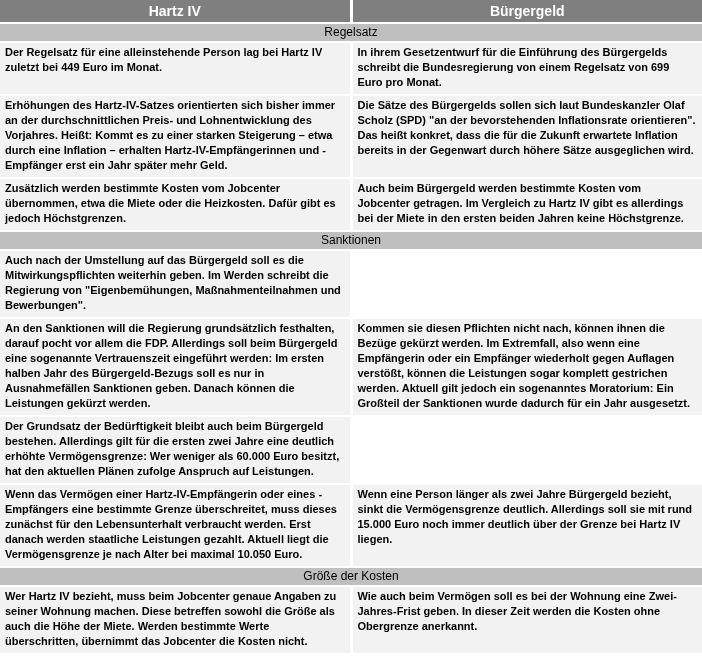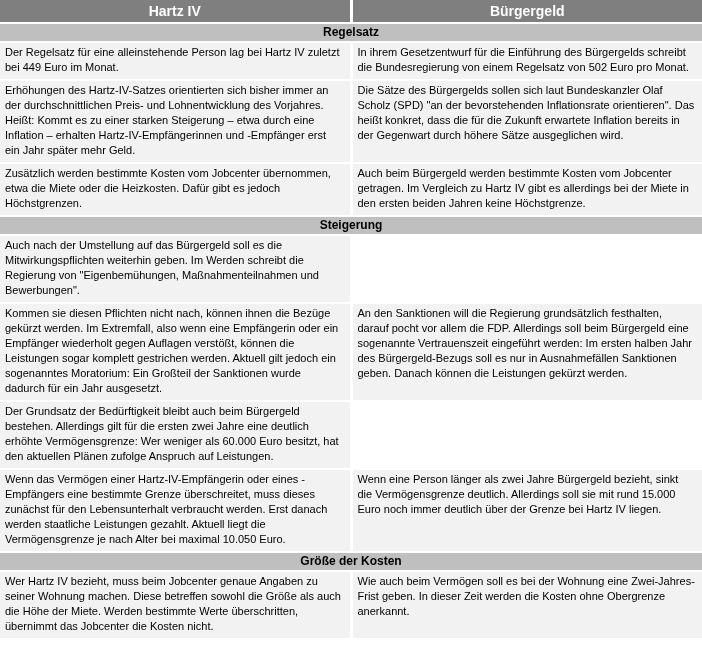--- a/index.html
+++ b/index.html
@@ -25,66 +25,67 @@
     color: var(--header-text, #ffffff);
     font-weight: bold;
     font-size: 14px;
     line-height: 16px;
     text-align: center;
     padding: 3px 2px;
   }
   .section-bar {
     background: var(--section-bg, #bfbfbf);
     color: var(--section-text, #000000);
-    font-weight: bold;
+    font-weight: normal;
     font-size: 12px;
     line-height: 14px;
     text-align: center;
     padding: 1px 2px 2px 2px;
     margin-bottom: 2px;
   }
   .cell {
     background: var(--cell-bg, #f2f2f2);
     color: var(--cell-text, #000000);
     font-size: 11px;
     line-height: 15px;
     padding: 2px 6px 4px 5px;
+    font-weight: bold;
   }
 </style>
 </head>
 <body>
 
 <div class="cmp-table">
 
   <div class="head-row">
     <div class="head-cell">Hartz IV</div>
     <div class="head-cell">Bürgergeld</div>
   </div>
 
   <div class="section-bar">Regelsatz</div>
   <div class="row">
     <div class="cell">Der Regelsatz für eine alleinstehende Person lag bei Hartz IV zuletzt bei 449 Euro im Monat.</div>
-    <div class="cell">In ihrem Gesetzentwurf für die Einführung des Bürgergelds schreibt die Bundesregierung von einem Regelsatz von 502 Euro pro Monat.</div>
+    <div class="cell">In ihrem Gesetzentwurf für die Einführung des Bürgergelds schreibt die Bundesregierung von einem Regelsatz von 699 Euro pro Monat.</div>
   </div>
   <div class="row">
     <div class="cell">Erhöhungen des Hartz-IV-Satzes orientierten sich bisher immer an der durchschnittlichen Preis- und Lohnentwicklung des Vorjahres. Heißt: Kommt es zu einer starken Steigerung – etwa durch eine Inflation – erhalten Hartz-IV-Empfängerinnen und -Empfänger erst ein Jahr später mehr Geld.</div>
     <div class="cell">Die Sätze des Bürgergelds sollen sich laut Bundeskanzler Olaf Scholz (SPD) "an der bevorstehenden Inflationsrate orientieren". Das heißt konkret, dass die für die Zukunft erwartete Inflation bereits in der Gegenwart durch höhere Sätze ausgeglichen wird.</div>
   </div>
   <div class="row">
     <div class="cell">Zusätzlich werden bestimmte Kosten vom Jobcenter übernommen, etwa die Miete oder die Heizkosten. Dafür gibt es jedoch Höchstgrenzen.</div>
     <div class="cell">Auch beim Bürgergeld werden bestimmte Kosten vom Jobcenter getragen. Im Vergleich zu Hartz IV gibt es allerdings bei der Miete in den ersten beiden Jahren keine Höchstgrenze.</div>
   </div>
 
-  <div class="section-bar">Steigerung</div>
+  <div class="section-bar">Sanktionen</div>
   <div class="row">
     <div class="cell">Auch nach der Umstellung auf das Bürgergeld soll es die Mitwirkungspflichten weiterhin geben. Im Werden schreibt die Regierung von "Eigenbemühungen, Maßnahmenteilnahmen und Bewerbungen".</div>
   </div>
   <div class="row">
+    <div class="cell">An den Sanktionen will die Regierung grundsätzlich festhalten, darauf pocht vor allem die FDP. Allerdings soll beim Bürgergeld eine sogenannte Vertrauenszeit eingeführt werden: Im ersten halben Jahr des Bürgergeld-Bezugs soll es nur in Ausnahmefällen Sanktionen geben. Danach können die Leistungen gekürzt werden.</div>
     <div class="cell">Kommen sie diesen Pflichten nicht nach, können ihnen die Bezüge gekürzt werden. Im Extremfall, also wenn eine Empfängerin oder ein Empfänger wiederholt gegen Auflagen verstößt, können die Leistungen sogar komplett gestrichen werden. Aktuell gilt jedoch ein sogenanntes Moratorium: Ein Großteil der Sanktionen wurde dadurch für ein Jahr ausgesetzt.</div>
-    <div class="cell">An den Sanktionen will die Regierung grundsätzlich festhalten, darauf pocht vor allem die FDP. Allerdings soll beim Bürgergeld eine sogenannte Vertrauenszeit eingeführt werden: Im ersten halben Jahr des Bürgergeld-Bezugs soll es nur in Ausnahmefällen Sanktionen geben. Danach können die Leistungen gekürzt werden.</div>
   </div>
 
   <div class="row">
     <div class="cell">Der Grundsatz der Bedürftigkeit bleibt auch beim Bürgergeld bestehen. Allerdings gilt für die ersten zwei Jahre eine deutlich erhöhte Vermögensgrenze: Wer weniger als 60.000 Euro besitzt, hat den aktuellen Plänen zufolge Anspruch auf Leistungen.</div>
   </div>
   <div class="row">
     <div class="cell">Wenn das Vermögen einer Hartz-IV-Empfängerin oder eines -Empfängers eine bestimmte Grenze überschreitet, muss dieses zunächst für den Lebensunterhalt verbraucht werden. Erst danach werden staatliche Leistungen gezahlt. Aktuell liegt die Vermögensgrenze je nach Alter bei maximal 10.050 Euro.</div>
     <div class="cell">Wenn eine Person länger als zwei Jahre Bürgergeld bezieht, sinkt die Vermögensgrenze deutlich. Allerdings soll sie mit rund 15.000 Euro noch immer deutlich über der Grenze bei Hartz IV liegen.</div>
   </div>
 

